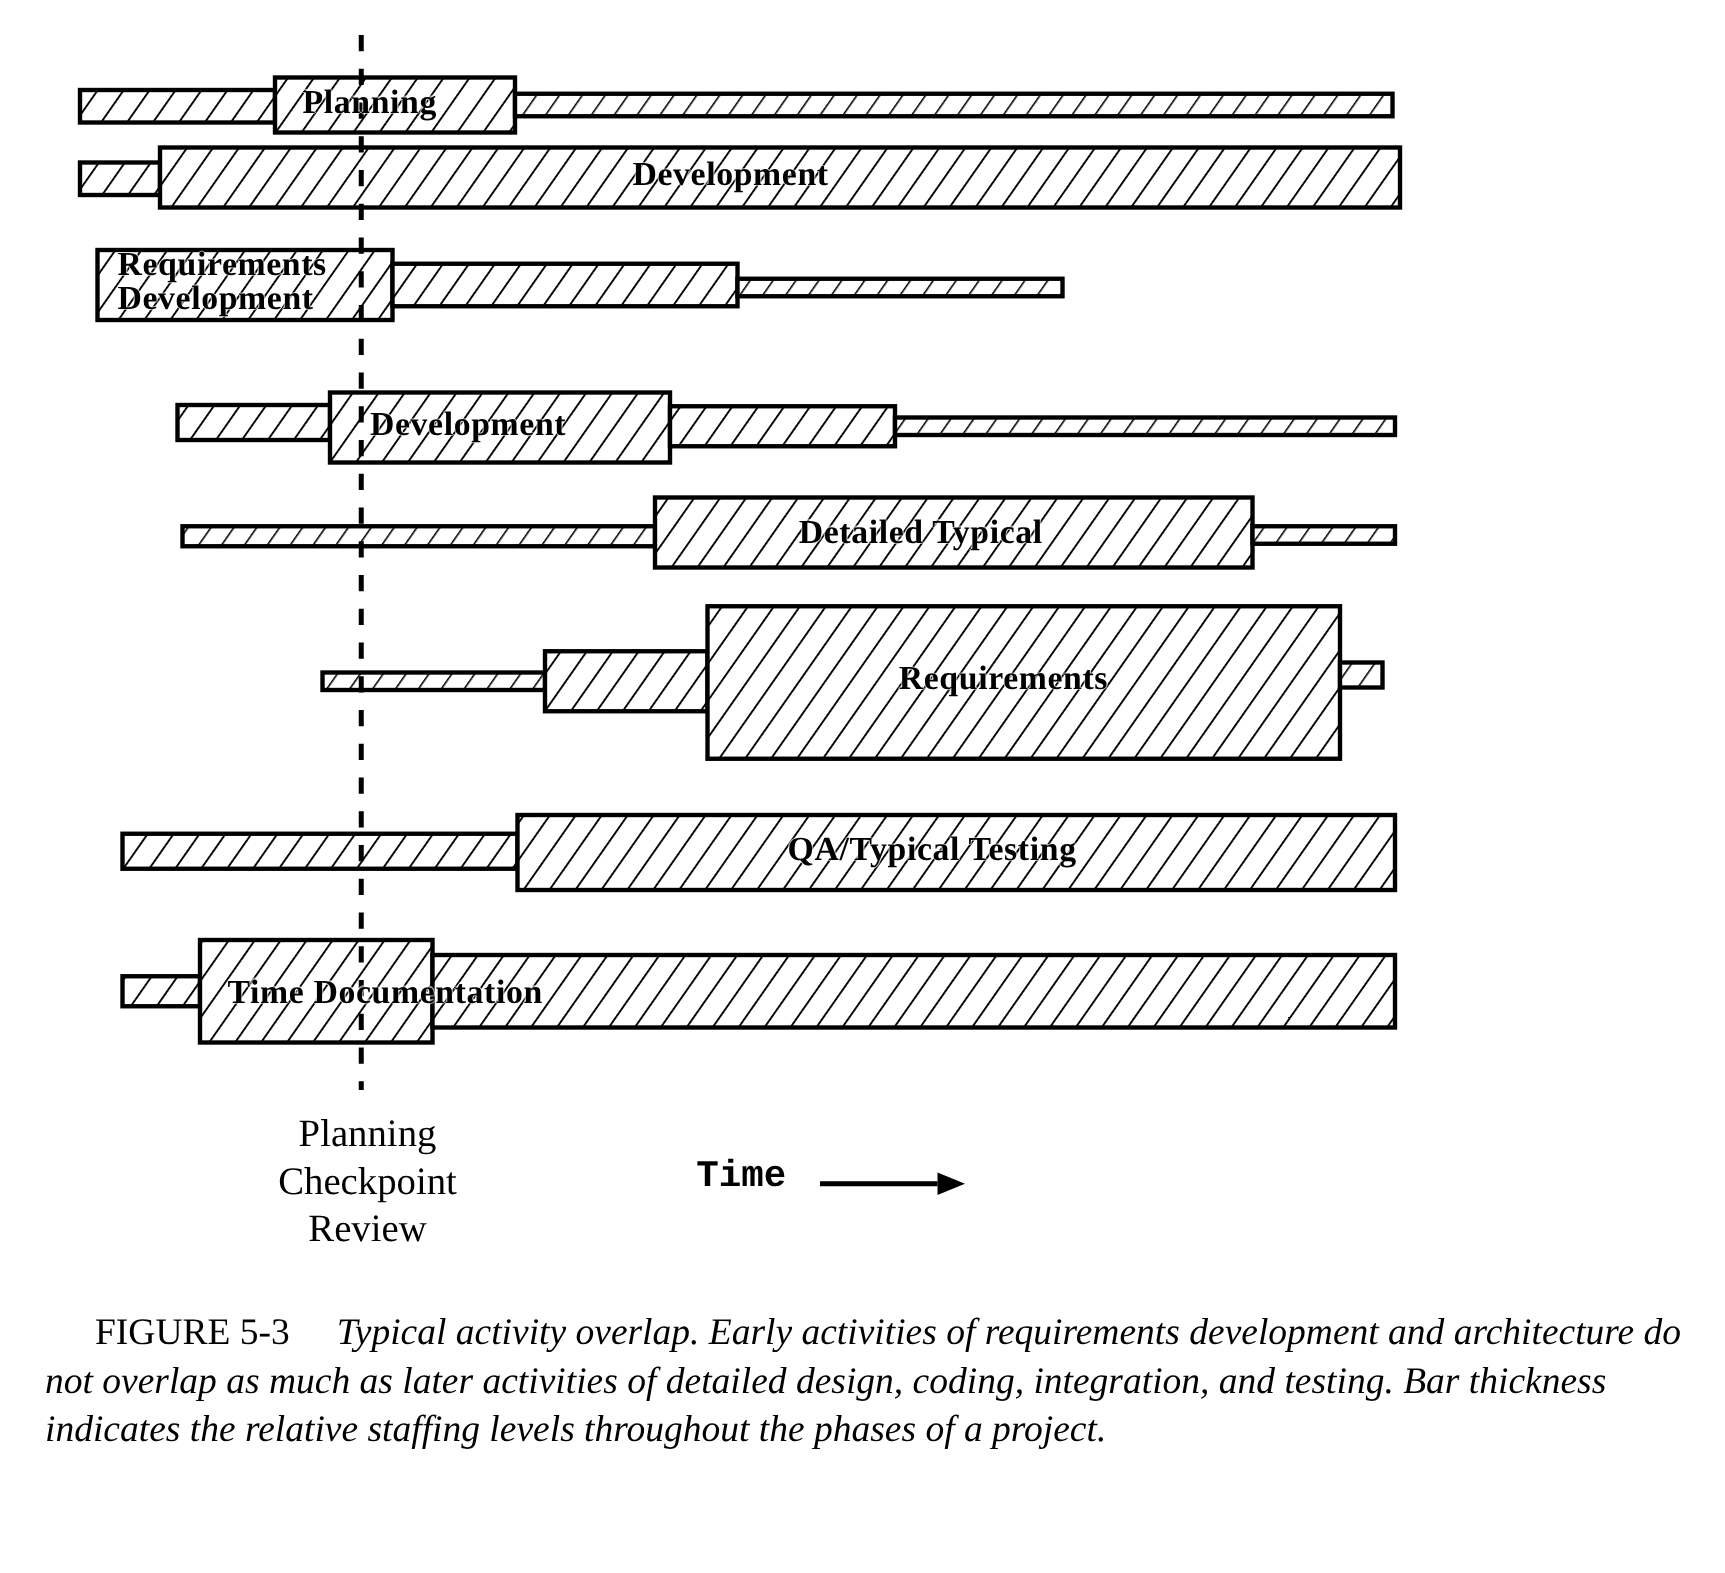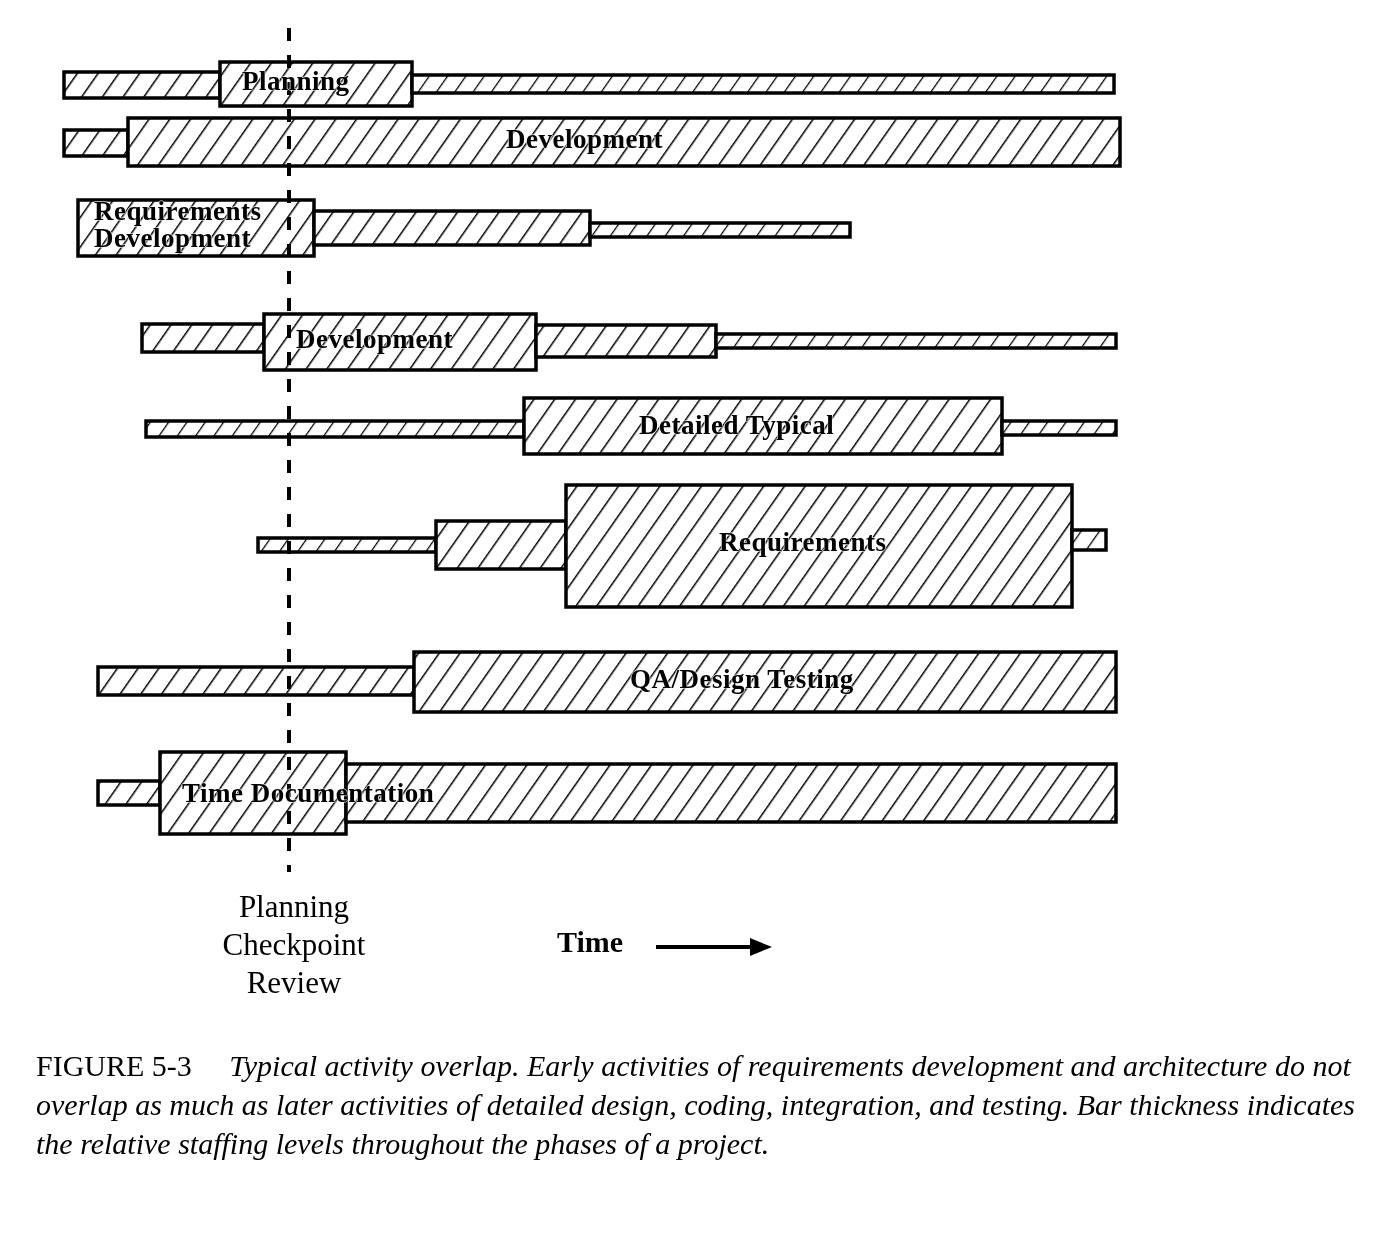--- a/index.html
+++ b/index.html
@@ -61,36 +61,37 @@
     font-family: "Liberation Serif", serif;
     font-size: 31px;
     line-height: 1.22;
     white-space: pre-line;
   }
 
   .time-label {
     position: absolute;
     left: 533px;
     top: 925px;
-    font-family: Liberation Serif, serif;
+    font-family: Liberation Mono, monospace;
     font-weight: 700;
     font-size: 30px;
   }
 
   .caption {
     position: absolute;
     left: 36px;
     top: 1046px;
     width: 1320px;
     font-family: "Liberation Serif", serif;
     font-size: 30px;
     line-height: 1.30;
   }
   .caption .fig-num {
     font-style: normal;
+    margin-left: 40px;
   }
   .caption .fig-text {
     font-style: italic;
   }
 </style>
 </head>
 <body>
 
 <div id="figure">
 
@@ -158,21 +159,21 @@
   </svg>
 
   <div id="bar-labels">
       <div class="bar-label" style="left: 218px; top: 66px;">Planning</div>
       <div class="bar-label" style="left: 482px; top: 124px;">Development</div>
       <div class="bar-label two-line" style="left: 70px; top: 198px;">Requirements
 Development</div>
       <div class="bar-label" style="left: 272px; top: 324px;">Development</div>
       <div class="bar-label" style="left: 615px; top: 410px;">Detailed Typical</div>
       <div class="bar-label" style="left: 695px; top: 527px;">Requirements</div>
-      <div class="bar-label" style="left: 606px; top: 664px;">QA/Design Testing</div>
+      <div class="bar-label" style="left: 606px; top: 664px;">QA/Typical Testing</div>
       <div class="bar-label" style="left: 158px; top: 778px;">Time Documentation</div>
     </div>
 
   <div class="checkpoint-label">Planning
 Checkpoint
 Review</div>
 
   <div class="time-label">Time</div>
 </div>
 

